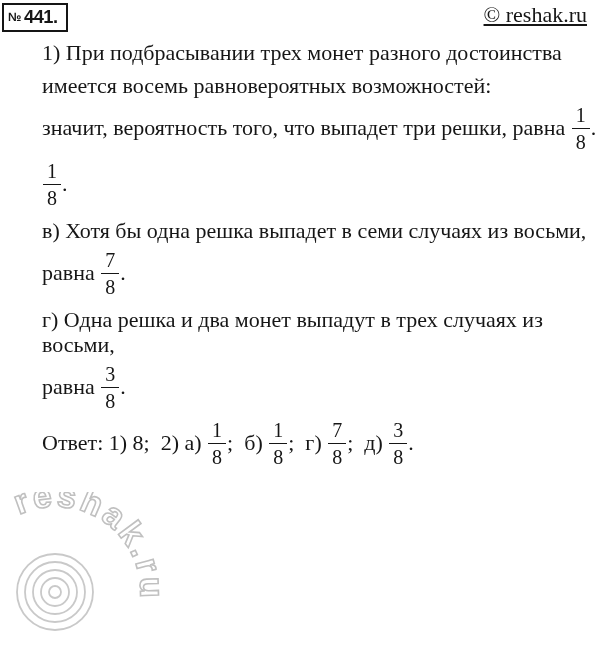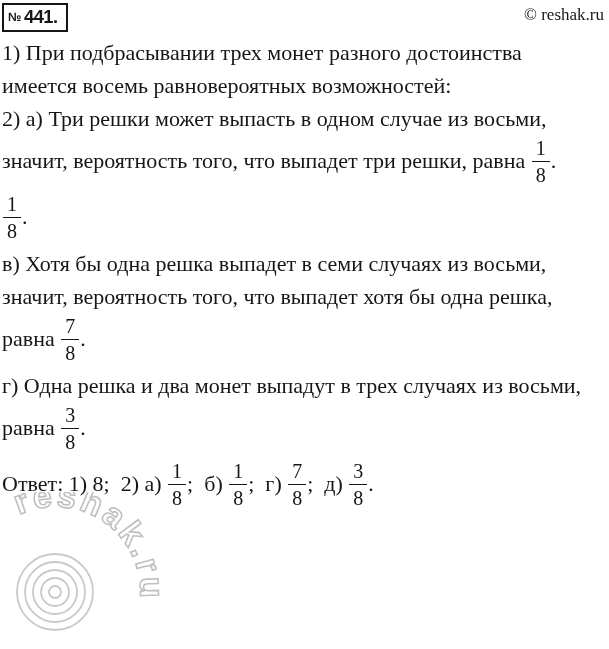--- a/index.html
+++ b/index.html
@@ -17,27 +17,28 @@
   .header{display:flex;justify-content:space-between;align-items:flex-start;margin-bottom:8px;position:relative;z-index:1;}
   .num-box{
     border:2px solid #151515;
     padding:1px 7px 2px 4px;
     display:inline-flex;align-items:center;gap:3px;
     font-family:"Liberation Sans",sans-serif;font-weight:bold;
     background:#fff;
   }
   .num-sign{font-size:12px;}
   .num-val{font-size:19px;letter-spacing:-0.5px;transform:scaleX(.96);transform-origin:left center;}
-  .copyright{font-size:17px;margin-right:3px;line-height:24px;}
+  .copyright{font-size:22px;margin-right:20px;line-height:24px;text-decoration:underline;}
 
   
   .content{position:relative;z-index:1;}
   .line{
     font-size:22px;line-height:25px;margin-bottom:8px;
     white-space:pre-wrap;
+    margin-left:40px;
   }
   .frac{
     display:inline-flex;flex-direction:column;align-items:center;
     vertical-align:middle;line-height:1;margin:0 1px;
     font-size:20px;position:relative;top:-2px;
   }
   .frac .num{border-bottom:1.6px solid #161616;padding:1px 4px 3px;}
   .frac .den{padding-top:3px;}
 
   
@@ -69,24 +70,22 @@
     <div class="num-box">
       <span class="num-sign">№</span>
       <span class="num-val">441.</span>
     </div>
     <div class="copyright">© reshak.ru</div>
   </div>
 
   <div class="content">
       <div class="line"><span>1) При подбрасывании трех монет разного достоинства</span></div>
       <div class="line"><span>имеется восемь равновероятных возможностей:</span></div>
-      <div class="line"><span>2) а) Три решки может выпасть в одном случае из восьми,</span></div>
       <div class="line"><span>значит, вероятность того, что выпадет три решки, равна </span><span class="frac"><span class="num">1</span><span class="den">8</span></span><span>.</span></div>
       <div class="line"><span class="frac"><span class="num">1</span><span class="den">8</span></span><span>.</span></div>
       <div class="line"><span>в) Хотя бы одна решка выпадет в семи случаях из восьми,</span></div>
-      <div class="line"><span>значит, вероятность того, что выпадет хотя бы одна решка,</span></div>
       <div class="line"><span>равна </span><span class="frac"><span class="num">7</span><span class="den">8</span></span><span>.</span></div>
       <div class="line"><span>г) Одна решка и два монет выпадут в трех случаях из восьми,</span></div>
       <div class="line"><span>равна </span><span class="frac"><span class="num">3</span><span class="den">8</span></span><span>.</span></div>
       <div class="line"><span>Ответ: 1) 8;  2) а) </span><span class="frac"><span class="num">1</span><span class="den">8</span></span><span>;  б) </span><span class="frac"><span class="num">1</span><span class="den">8</span></span><span>;  г) </span><span class="frac"><span class="num">7</span><span class="den">8</span></span><span>;  д) </span><span class="frac"><span class="num">3</span><span class="den">8</span></span><span>.</span></div>
     </div>
 
 </div>
 
 </body></html>

